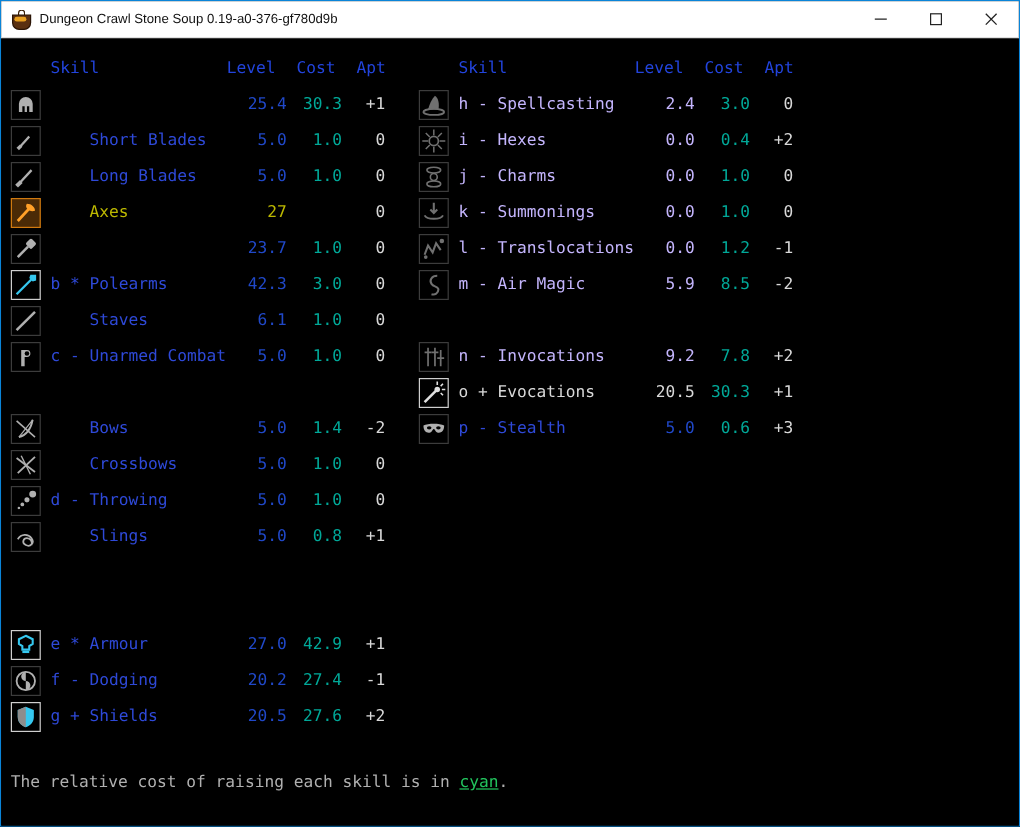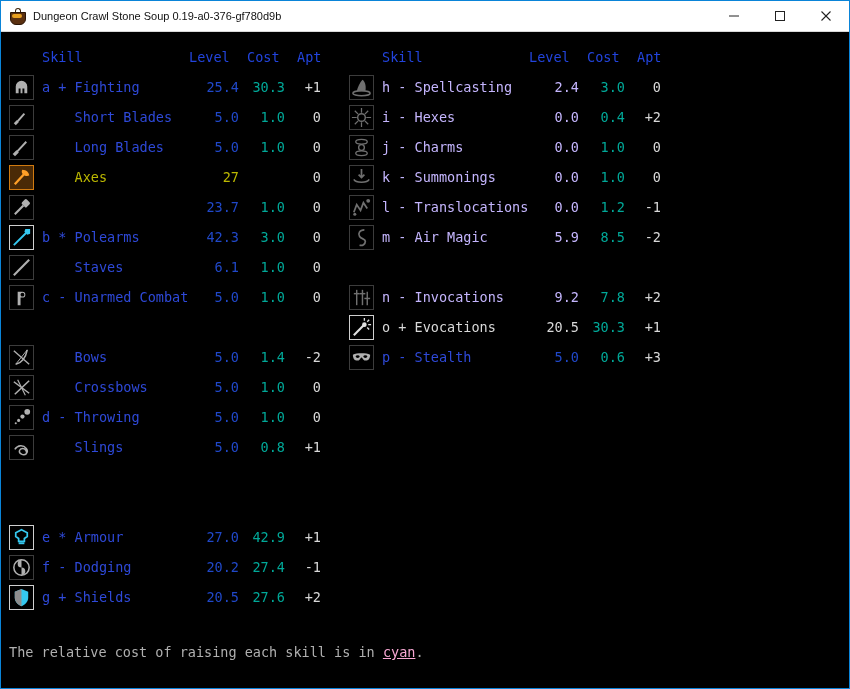--- a/index.html
+++ b/index.html
@@ -133,21 +133,21 @@
     position: absolute;
     left: 8px;
     top: 570px;
     width: 820px;
     line-height: 20px;
     font-size: 13.5px;
     white-space: pre;
   }
   .footer .line { height: 20px; }
   .f-gray   { color: #b0b0b0; }
-  .f-cyan   { color: #f9a8d4; text-decoration: underline; }
+  .f-cyan   { color: #22c55e; text-decoration: underline; }
 </style>
 </head>
 <body>
 
 <div class="window">
 
   <div class="titlebar">
     <div class="title-icon">
       <div class="handle"></div>
         <div class="pot"></div>
@@ -172,21 +172,21 @@
           </svg>
       </div>
     </div>
   </div>
 
   <div class="screen">
     <div class="col col-left" id="col-left">
         <div class="hdr-row hdr"><span class="c-name">Skill</span><span class="c-level">Level</span><span class="c-cost">Cost</span><span class="c-apt">Apt</span></div>
         <div class="skill-row"><span class="icon-cell"><svg viewBox="0 0 24 24">
               <path d="M6 18V11a6 6 0 0 1 12 0v7h-3v-5h-2v5h-2v-5h-2v5z" fill="#b0b0b0"></path>
-            </svg></span><span class="c-name t-blue">a + Fighting</span><span class="c-level t-lvlblue">25.4</span><span class="c-cost t-cyan">30.3</span><span class="c-apt t-aptw">+1</span></div>
+            </svg></span><span class="c-level t-lvlblue">25.4</span><span class="c-cost t-cyan">30.3</span><span class="c-apt t-aptw">+1</span></div>
         <div class="skill-row"><span class="icon-cell"><svg viewBox="0 0 24 24">
               <line x1="7" y1="17" x2="15" y2="8" stroke="#b0b0b0" stroke-width="2"></line>
               <line x1="5" y1="19" x2="8" y2="16" stroke="#b0b0b0" stroke-width="3"></line>
             </svg></span><span class="c-name t-blue">    Short Blades</span><span class="c-level t-lvlblue">5.0</span><span class="c-cost t-cyan">1.0</span><span class="c-apt t-aptw">0</span></div>
         <div class="skill-row"><span class="icon-cell"><svg viewBox="0 0 24 24">
               <line x1="5" y1="19" x2="17" y2="6" stroke="#b0b0b0" stroke-width="2"></line>
               <line x1="4" y1="20" x2="8" y2="16" stroke="#b0b0b0" stroke-width="3.5"></line>
             </svg></span><span class="c-name t-blue">    Long Blades</span><span class="c-level t-lvlblue">5.0</span><span class="c-cost t-cyan">1.0</span><span class="c-apt t-aptw">0</span></div>
         <div class="skill-row"><span class="icon-cell sel"><svg viewBox="0 0 24 24">
               <line x1="5" y1="19" x2="16" y2="7" stroke="#ffa028" stroke-width="2.4"></line>

